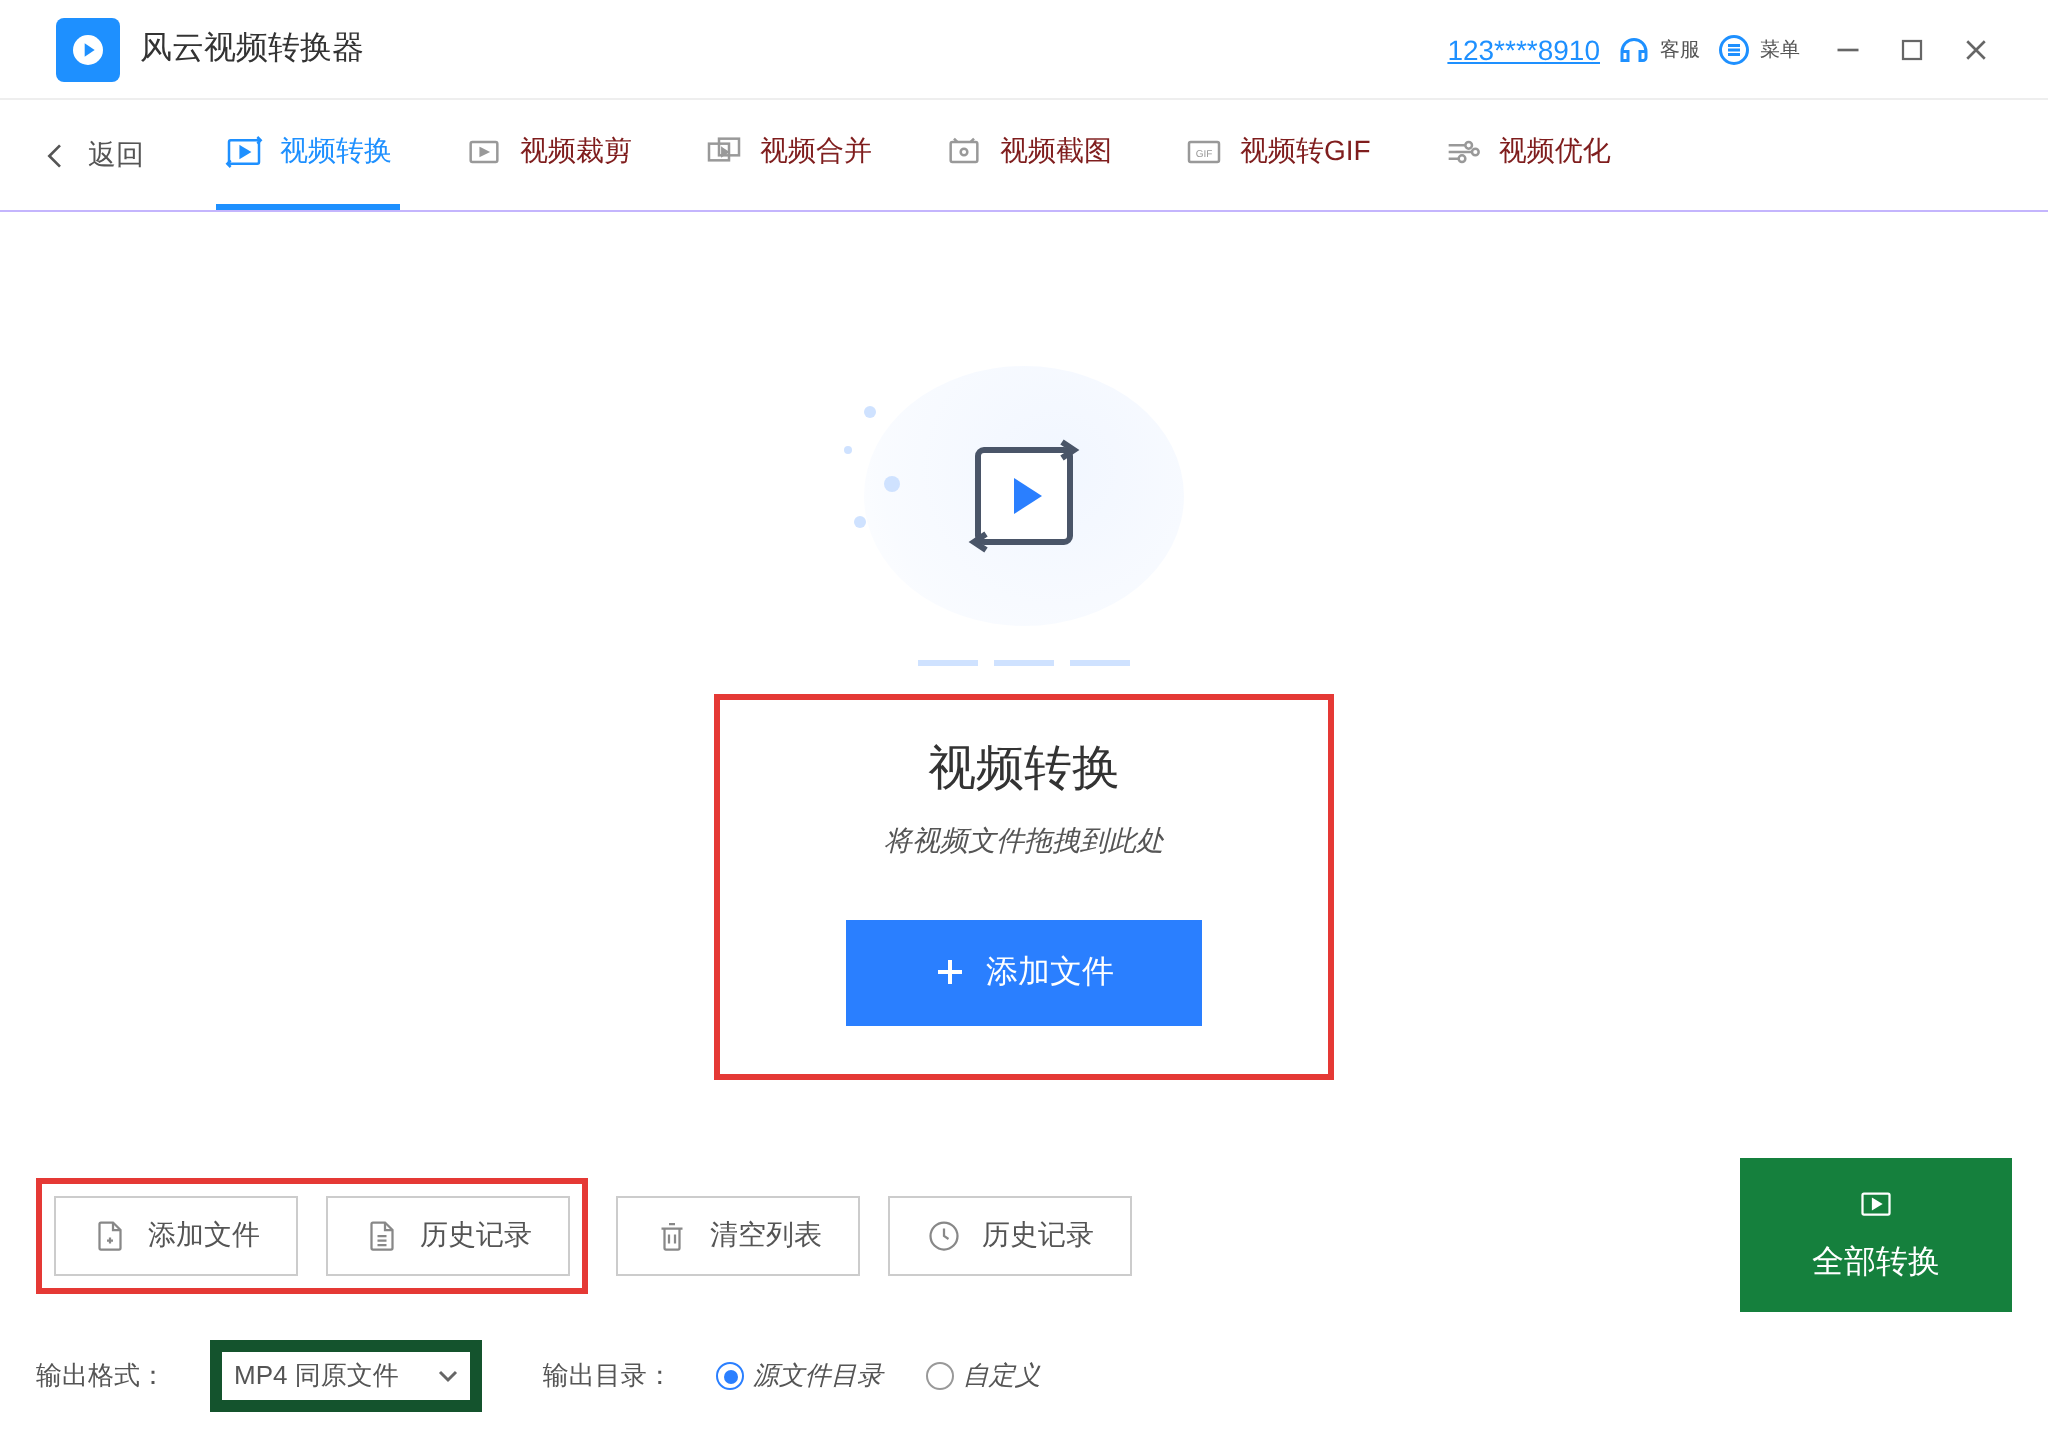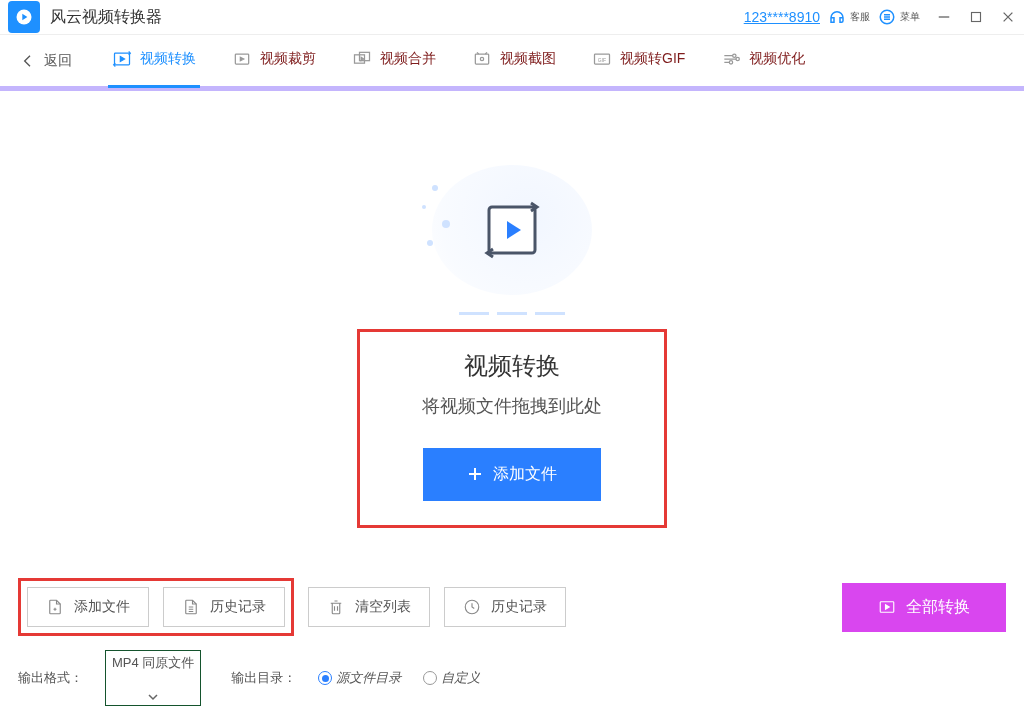--- a/index.html
+++ b/index.html
@@ -1,62 +1,62 @@
 <!DOCTYPE html>
 <html><head>
 <meta charset="utf-8">
 <style>
 * { margin: 0; padding: 0; box-sizing: border-box; font-family: "Microsoft YaHei", sans-serif; }
 body { width: 1024px; height: 720px; background: #fff; overflow: hidden; position: relative; }
 
 
-.header { height: 35px; display: flex; align-items: center; padding: 0 8px; border-bottom: 1px solid #eee; }
+.header { height: 50px; display: flex; align-items: center; padding: 0 28px; border-bottom: 1px solid #eee; }
 .logo { width: 32px; height: 32px; background: #1e90ff; border-radius: 4px; display: flex; align-items: center; justify-content: center; margin-right: 10px; }
 .logo svg { width: 20px; height: 20px; }
 .app-title { font-size: 16px; color: #333; }
 .header-right { margin-left: auto; display: flex; align-items: center; gap: 8px; }
 .phone { color: #1e90ff; text-decoration: underline; font-size: 14px; }
 .hdr-item { display: flex; align-items: center; gap: 4px; color: #555; font-size: 10px; cursor: pointer; }
 .hdr-icon { width: 18px; height: 18px; }
 .win-controls { display: flex; gap: 16px; margin-left: 8px; }
 .win-btn { width: 16px; height: 16px; display: flex; align-items: center; justify-content: center; cursor: pointer; color: #666; }
 
 
-.tabs { height: 56px; display: flex; align-items: center; padding: 0 12px; gap: 28px; border-bottom: 5px solid #c4b5fd; }
+.tabs { height: 56px; display: flex; align-items: center; padding: 0 12px; gap: 28px; border-bottom: 1px solid #c4b5fd; }
 .back-btn { display: flex; align-items: center; gap: 8px; color: #555; font-size: 14px; cursor: pointer; padding: 0 8px; }
 .tab { display: flex; align-items: center; gap: 8px; color: #7f1d1d; font-size: 14px; cursor: pointer; padding: 16px 4px; border-bottom: 3px solid transparent; }
 .tab.active { color: #1e90ff; border-bottom-color: #1e90ff; }
 .tab-icon { width: 20px; height: 20px; }
 
 
 .main { height: 500px; display: flex; flex-direction: column; align-items: center; justify-content: center; position: relative; }
 .hero-bg { width: 180px; height: 150px; position: relative; display: flex; align-items: center; justify-content: center; }
 .cloud { position: absolute; width: 160px; height: 130px; background: radial-gradient(circle at 60% 40%, #eef4ff 0%, #f7faff 70%, #fff 100%); border-radius: 50%; opacity: 0.8; }
 .dots { position: absolute; left: 0; top: 30px; }
 .dot { width: 6px; height: 6px; background: #cfe2ff; border-radius: 50%; position: absolute; }
 .hero-icon { position: relative; z-index: 2; }
 .dashes { position: absolute; bottom: -10px; display: flex; gap: 8px; }
 .dash { width: 30px; height: 3px; background: #cfe2ff; }
 
 .hero-box { border: 3px solid #e53935; padding: 18px 30px 24px; margin-top: 24px; display: flex; flex-direction: column; align-items: center; width: 310px; }
 .hero-title { font-size: 24px; color: #333; margin-bottom: 12px; }
-.hero-sub { font-size: 18px; color: #555; margin-bottom: 30px; }
+.hero-sub { font-size: 14px; color: #555; margin-bottom: 30px; font-style: italic; }
 .add-file-btn { background: #2a7fff; color: #fff; border: none; padding: 16px 44px; font-size: 16px; cursor: pointer; display: flex; align-items: center; gap: 10px; }
 
 
 .bottom { position: absolute; bottom: 0; left: 0; right: 0; padding: 12px 18px 14px; }
 .btn-row { display: flex; gap: 14px; align-items: center; margin-bottom: 14px; }
 .outline-btn { border: 1px solid #ccc; background: #fff; padding: 10px 18px; font-size: 14px; color: #555; display: flex; align-items: center; gap: 10px; cursor: pointer; }
 .btn-icon { width: 18px; height: 18px; color: #888; }
 .red-box { border: 3px solid #e53935; padding: 6px; display: flex; gap: 14px; }
 .spacer { flex: 1; }
-.primary-btn { background: #d946ef; color: #fff; border: none; padding: 14px 36px; font-size: 16px; cursor: pointer; display: flex; align-items: center; gap: 10px; }
+.primary-btn { background: #15803d; color: #fff; border: none; padding: 14px 36px; font-size: 16px; cursor: pointer; display: flex; align-items: center; gap: 10px; flex-direction: column; }
 
 .settings-row { display: flex; align-items: center; gap: 22px; font-size: 13px; color: #555; }
-.select { border: 1px solid #14532d; padding: 3px 6px; font-size: 13px; display: flex; align-items: center; gap: 20px; cursor: pointer; flex-direction: column; }
+.select { border: 6px solid #14532d; padding: 3px 6px; font-size: 13px; display: flex; align-items: center; gap: 20px; cursor: pointer; }
 .radio { display: flex; align-items: center; gap: 4px; cursor: pointer; font-style: italic; }
 .radio-circle { width: 14px; height: 14px; border: 1.5px solid #999; border-radius: 50%; display: inline-flex; align-items: center; justify-content: center; }
 .radio-circle.checked { border-color: #2a7fff; }
 .radio-circle.checked::after { content: ""; width: 7px; height: 7px; background: #2a7fff; border-radius: 50%; }
 </style>
 </head>
 <body>
 
 <div class="header">
   <div class="logo">

